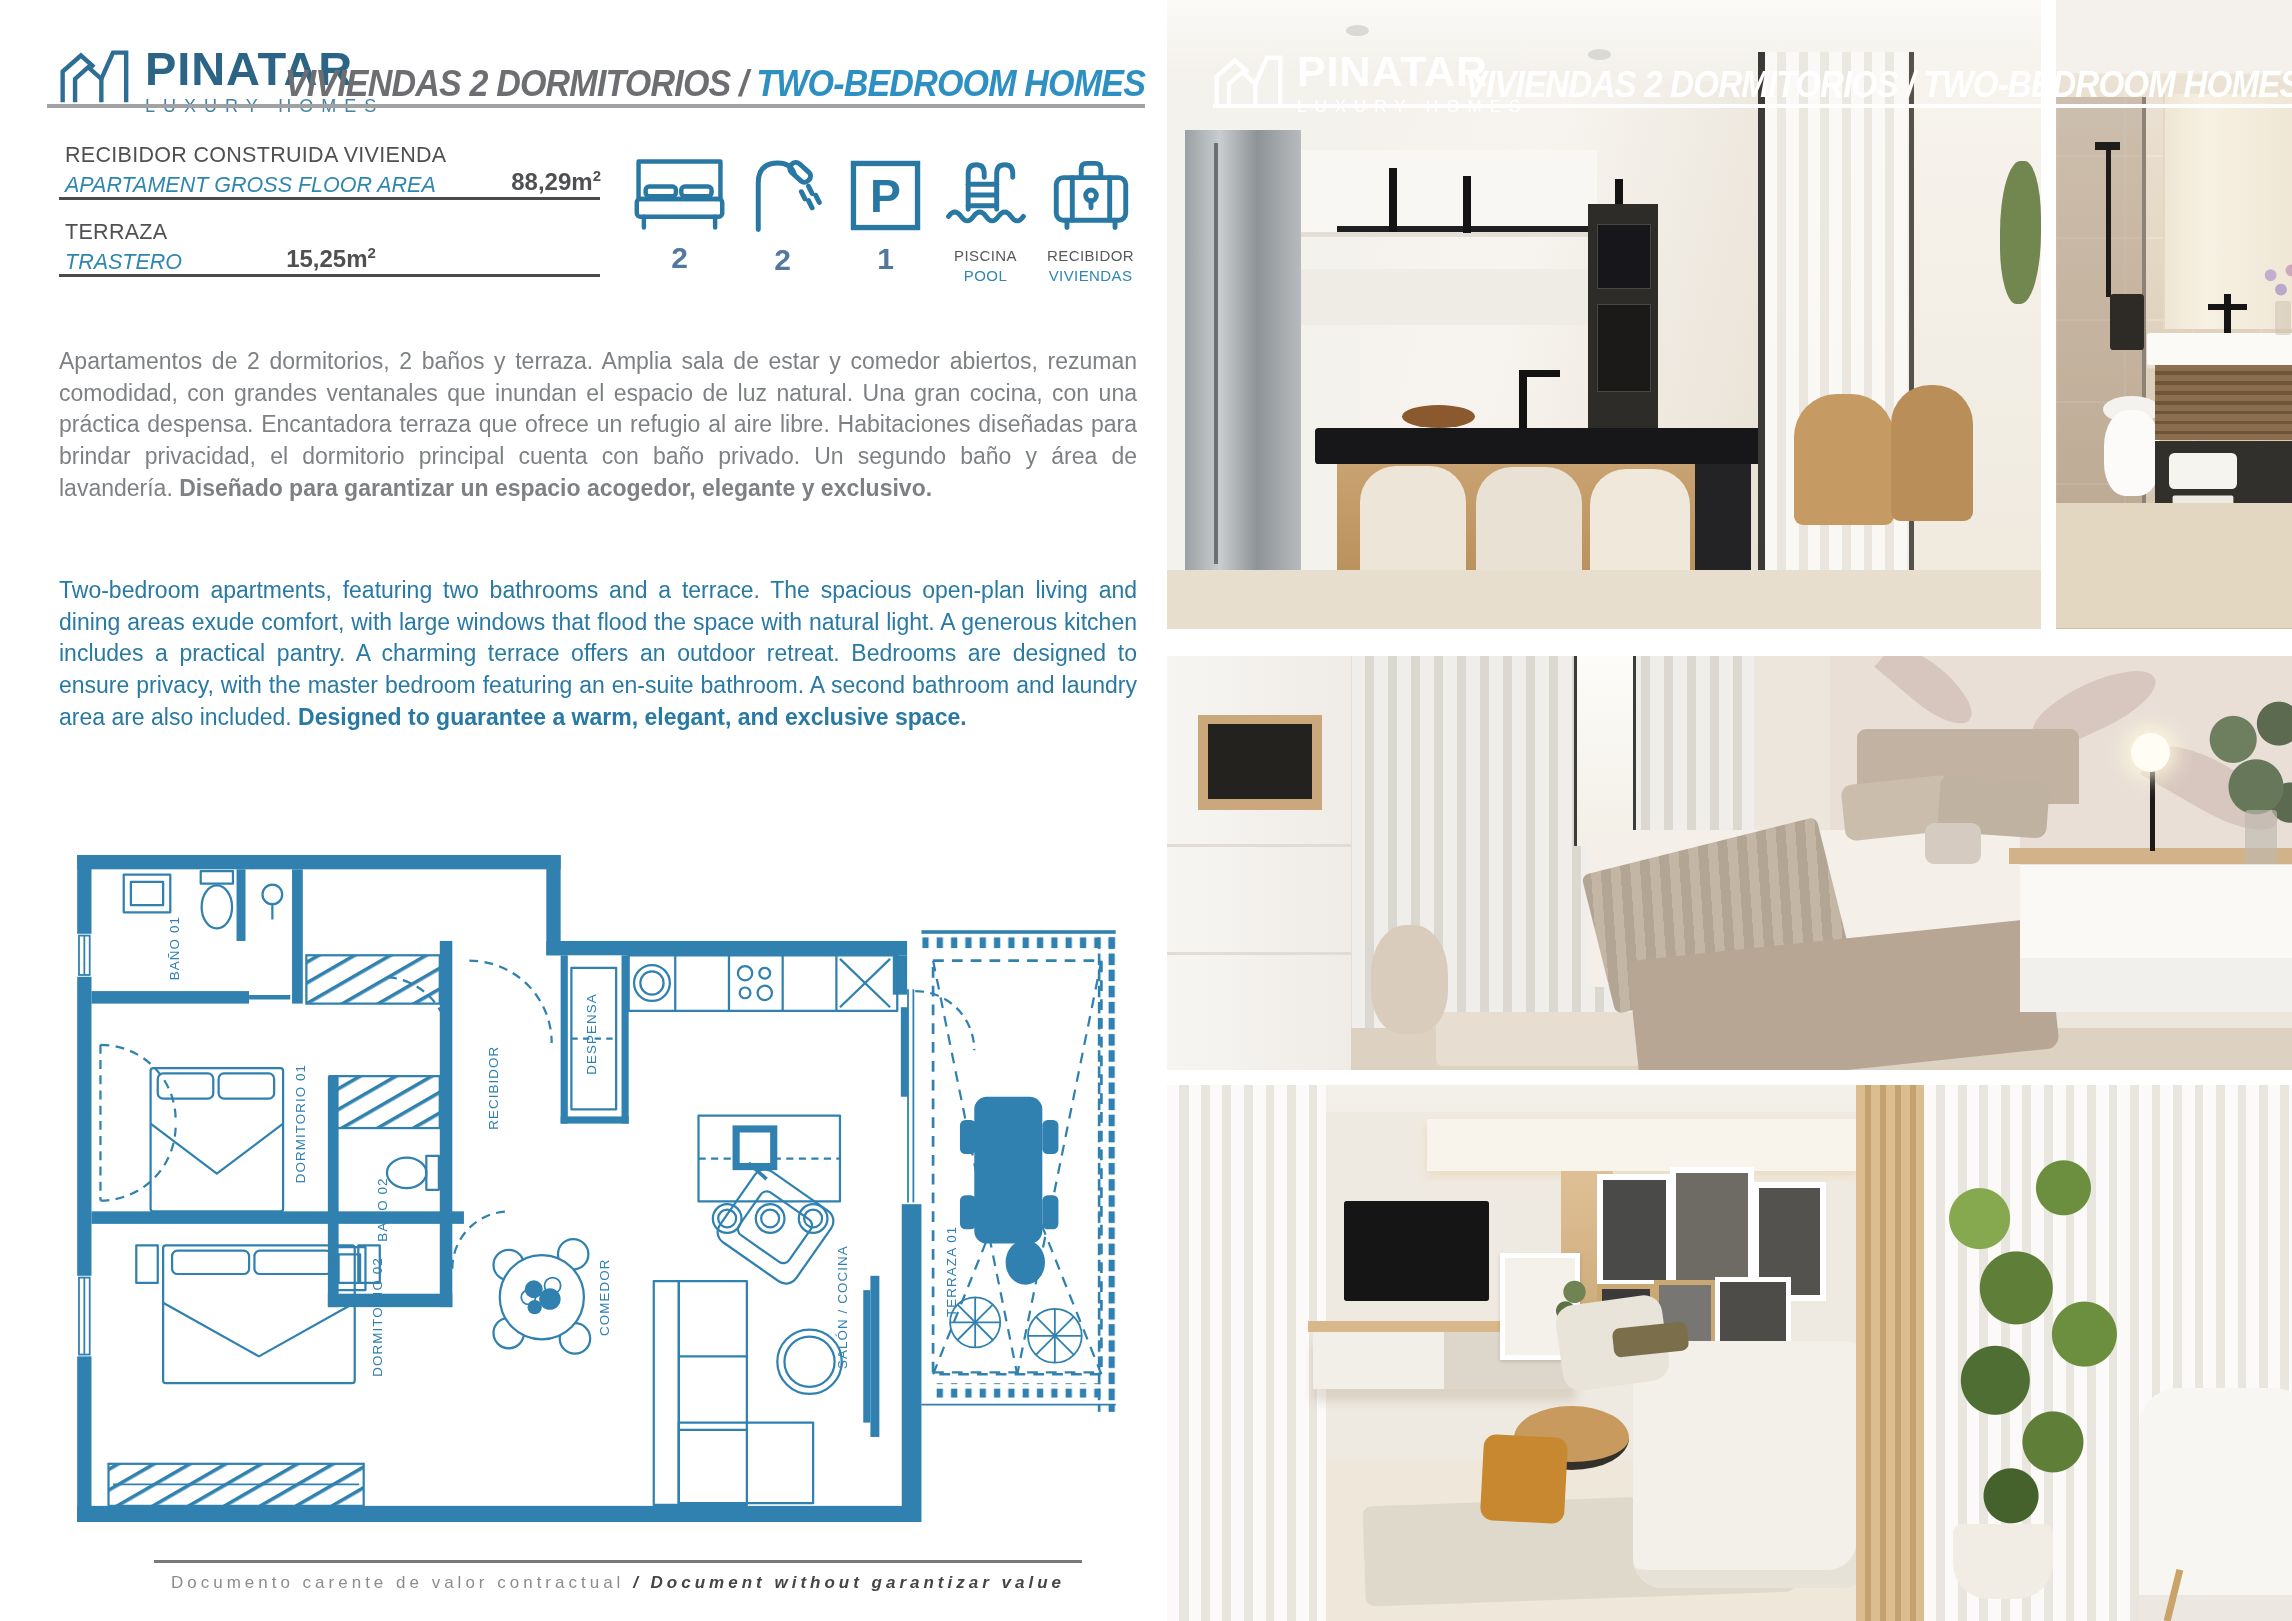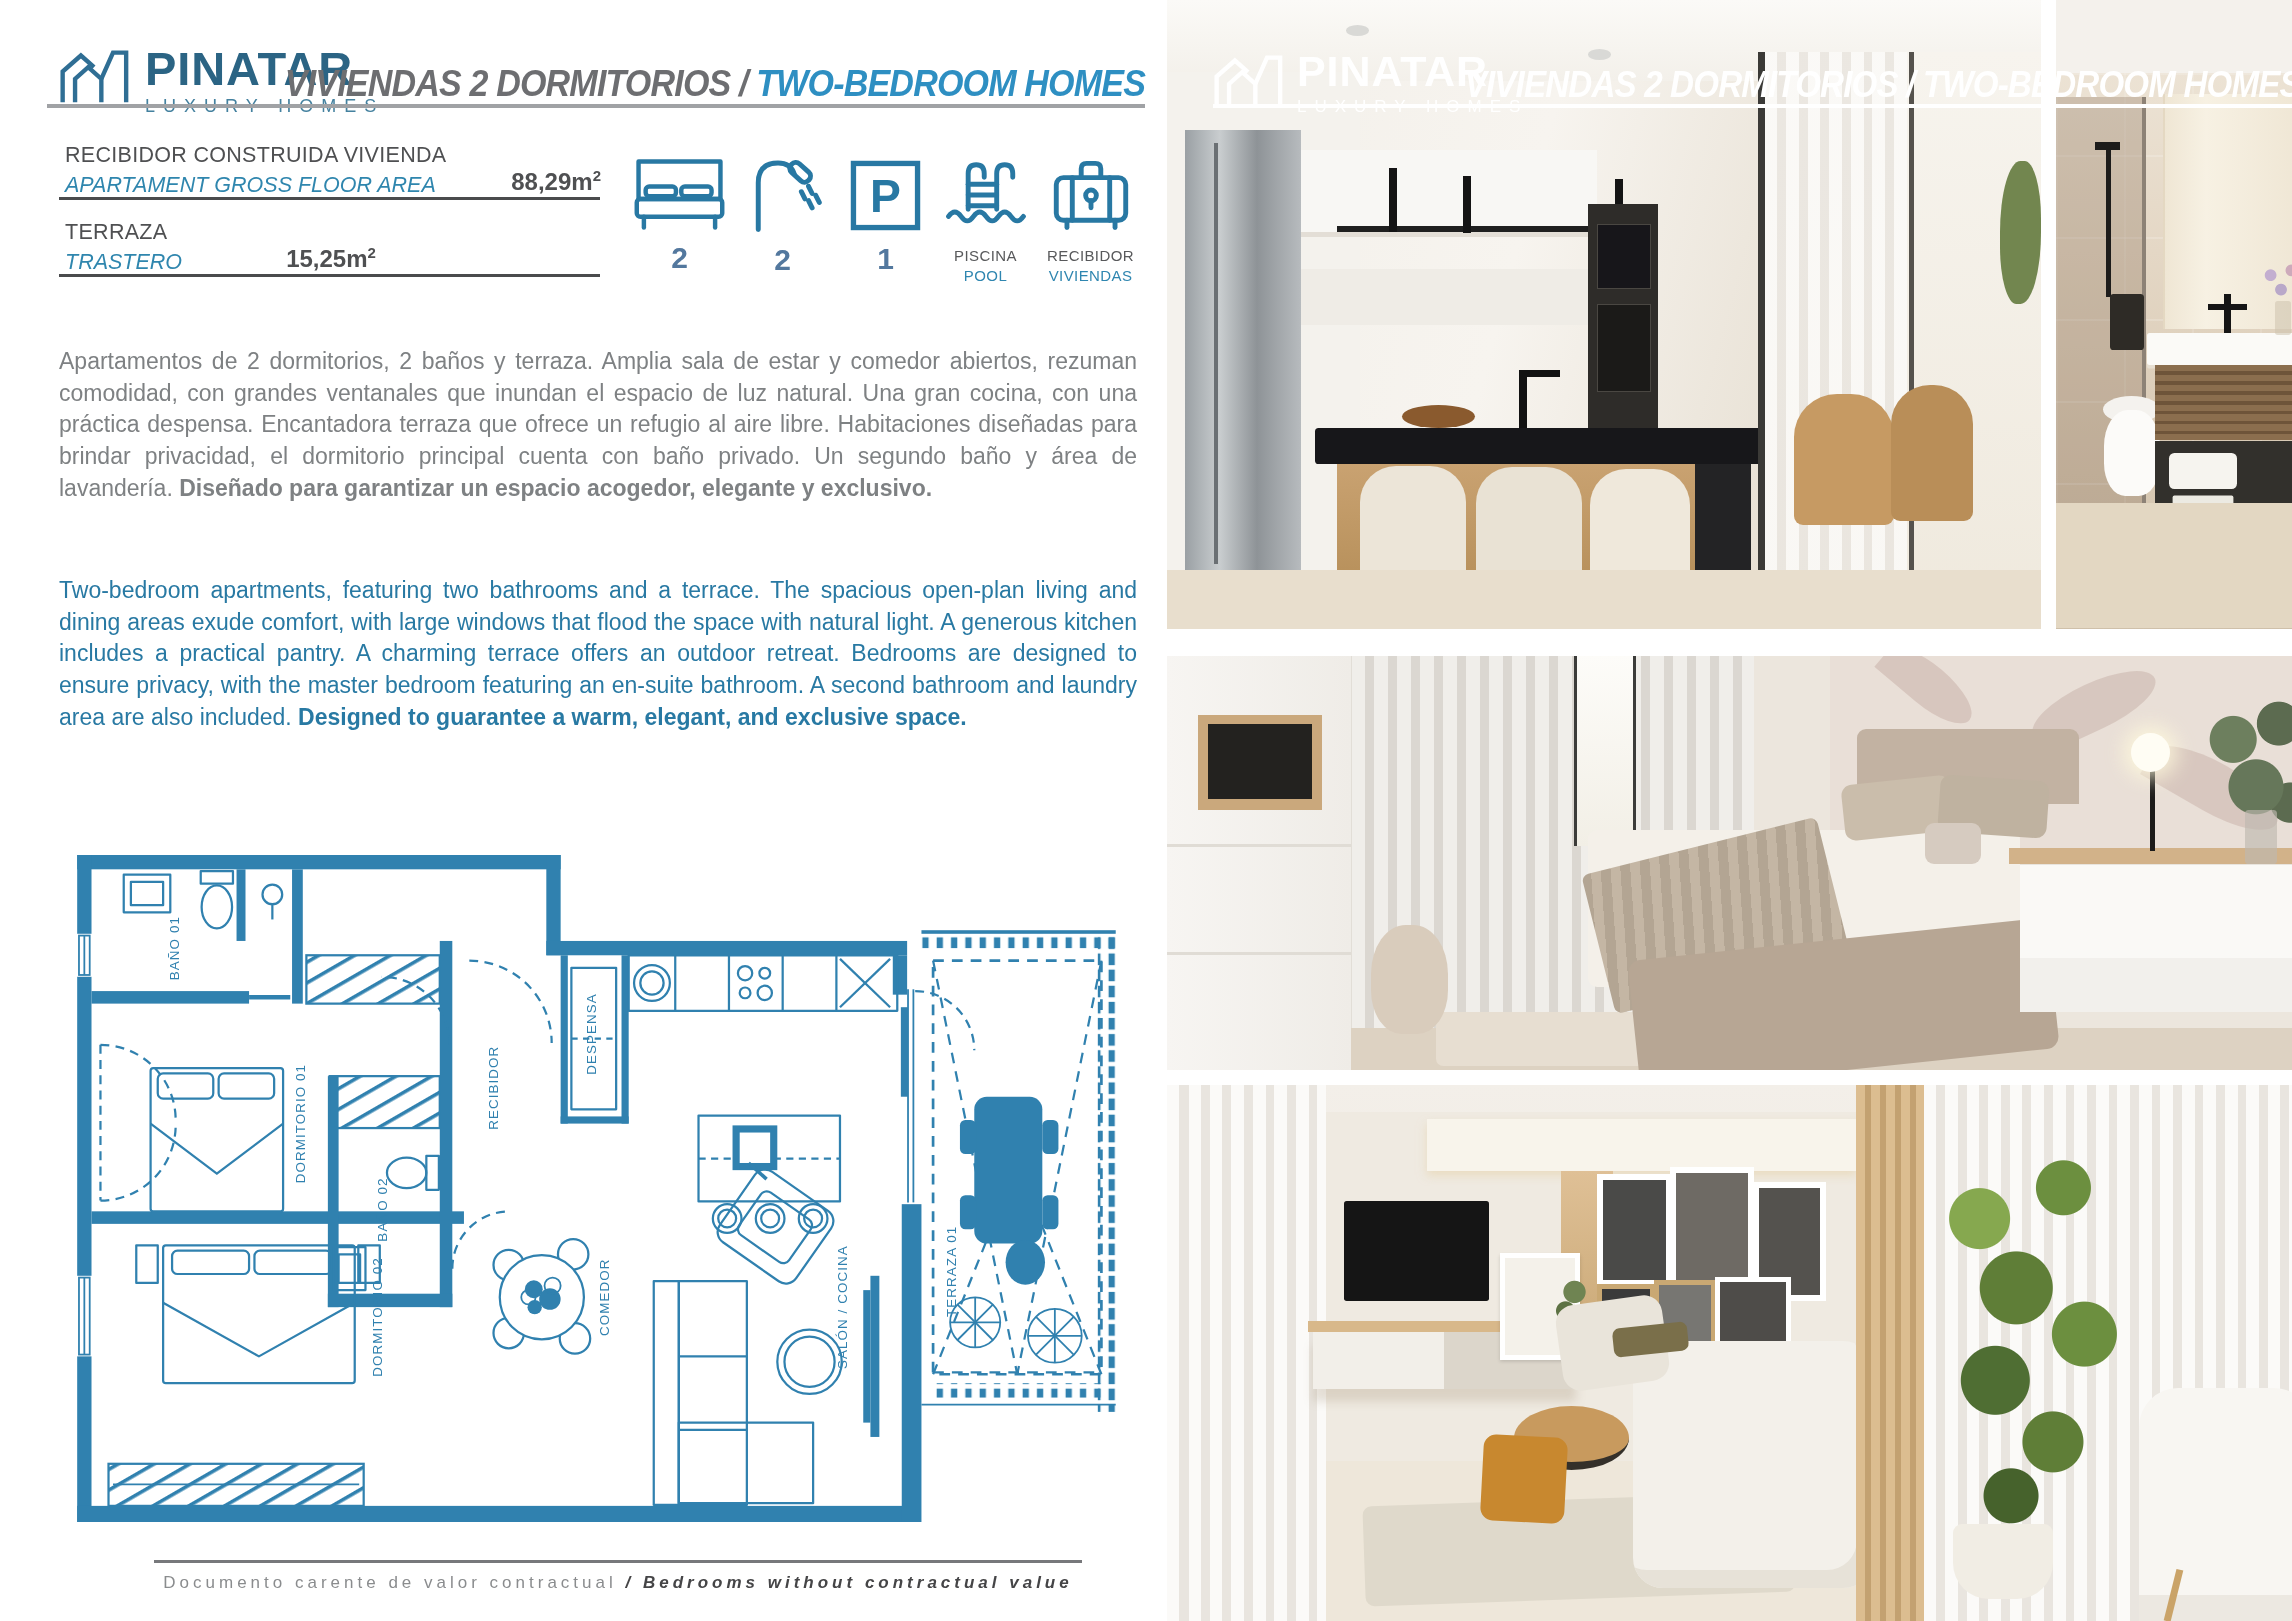--- a/index.html
+++ b/index.html
@@ -350,21 +350,21 @@
         <text transform="rotate(-90 614 494)" x="614" y="494">COMEDOR</text>
         <text transform="rotate(-90 880 505)" x="880" y="505">SALÓN / COCINA</text>
         <text transform="rotate(-90 1002 465)" x="1002" y="465">TERRAZA 01</text>
       </g>
     </svg>
   </div>
 
   <div class="abs foot-rule" style="left:134px;top:1560px;width:928px;"></div>
   <div class="abs foot-text nowrap" style="left:134px;top:1573px;width:928px;">
     <span>Documento carente de valor contractual</span>
-    <span class="en">/ </span><span class="en">Bedrooms without contractual value</span>
+    <span class="en">/ </span><span class="en">Document without garantizar value</span>
   </div>
 
   <div class="abs photo" style="left:1147px;top:0;width:874px;height:629px;background:linear-gradient(105deg,#f2efe9 0%,#f7f4ef 40%,#e9e2d6 70%,#d9cec0 100%);">
     <div class="abs" style="left:0;top:0;width:874px;height:81px;background:linear-gradient(180deg,#fbfaf7,#f3f0ea);"></div>
     <div class="abs" style="left:179px;top:25px;width:23px;height:10.7px;background:#d9d9d6;border-radius:50%;"></div>
     <div class="abs" style="left:421px;top:49px;width:23px;height:10.7px;background:#d9d9d6;border-radius:50%;"></div>
     <div class="abs" style="left:0;top:72px;width:193px;height:502px;background:#f4f2ed;"></div>
     <div class="abs" style="left:18px;top:130px;width:116px;height:452px;background:linear-gradient(90deg,#9aa0a4,#c9cdcf 30%,#8e9397 62%,#b7bbbe);"></div>
     <div class="abs" style="left:47px;top:143px;width:3.6px;height:421px;background:#6b7074;"></div>
     <div class="abs" style="left:134px;top:150px;width:296px;height:82px;background:#f8f7f4;border-bottom:5.4px solid #e3ded6;"></div>

